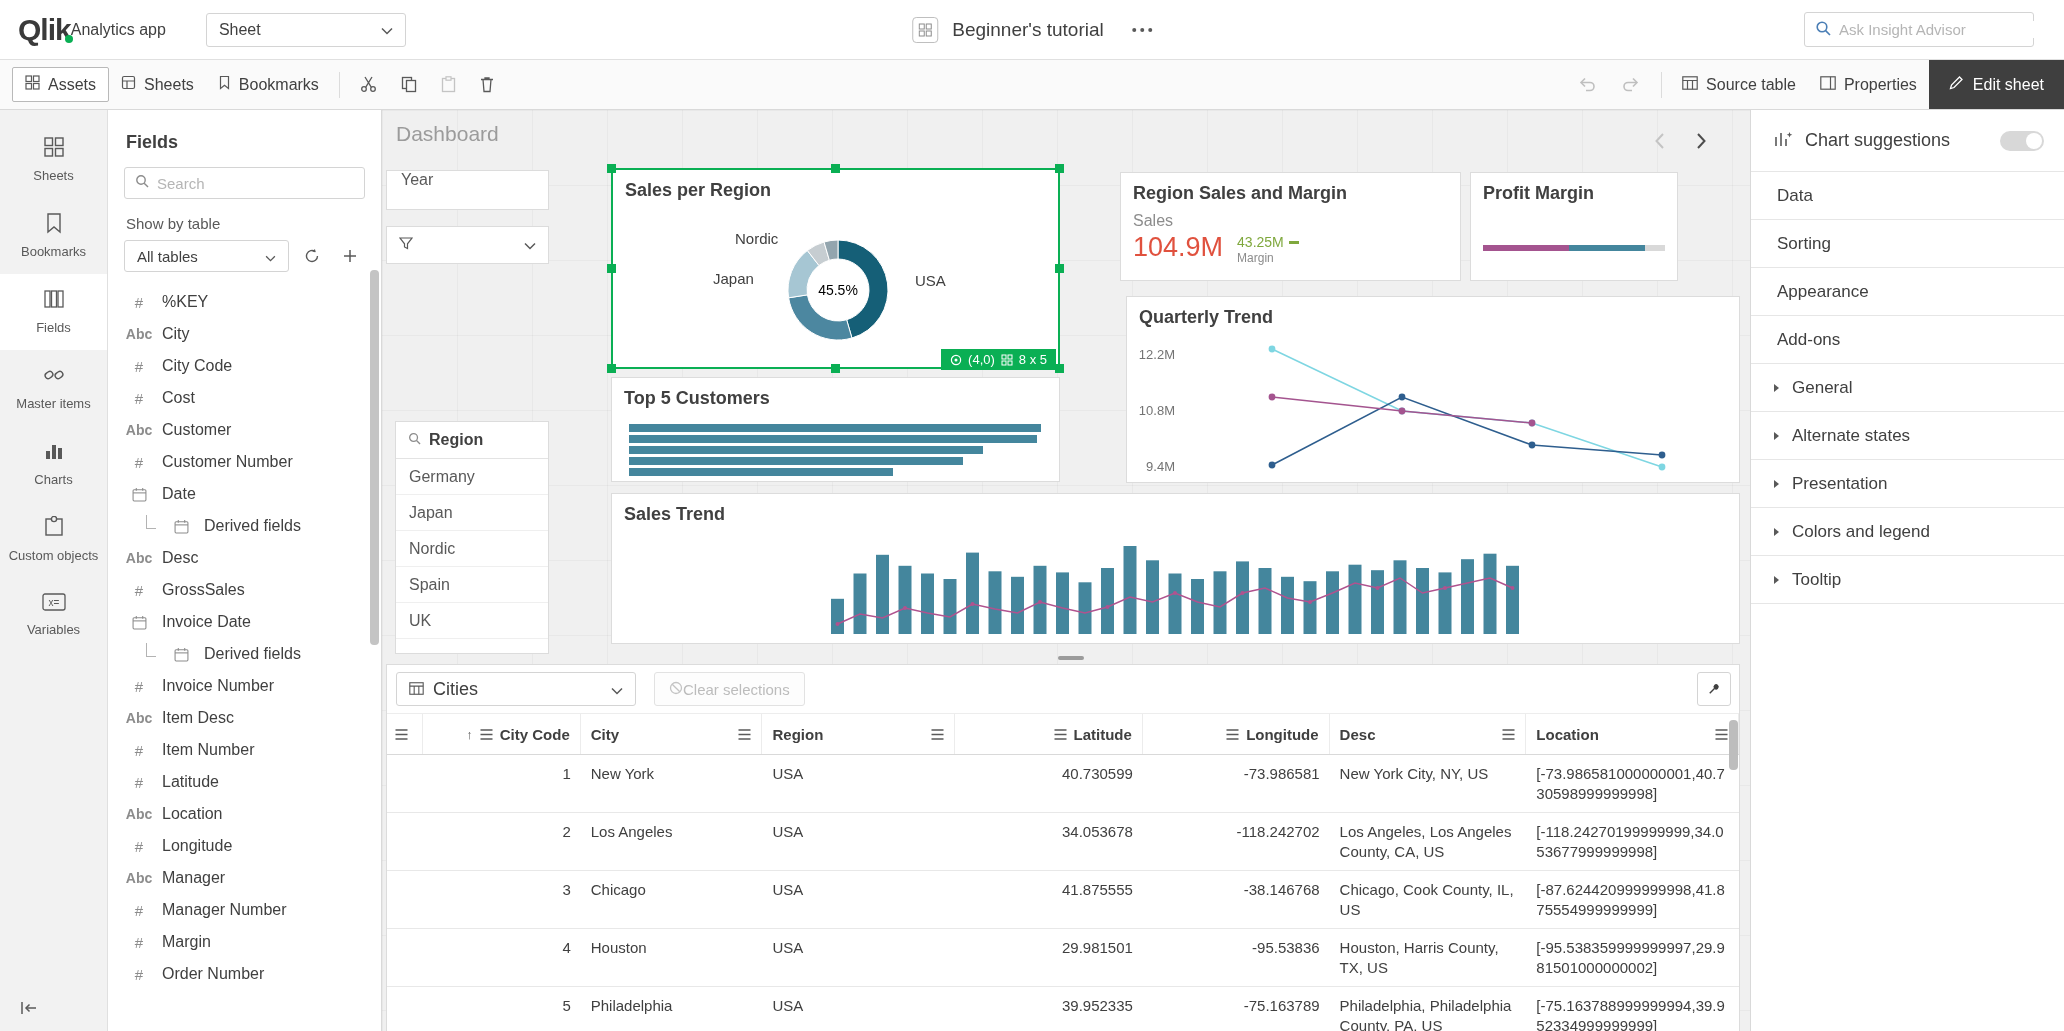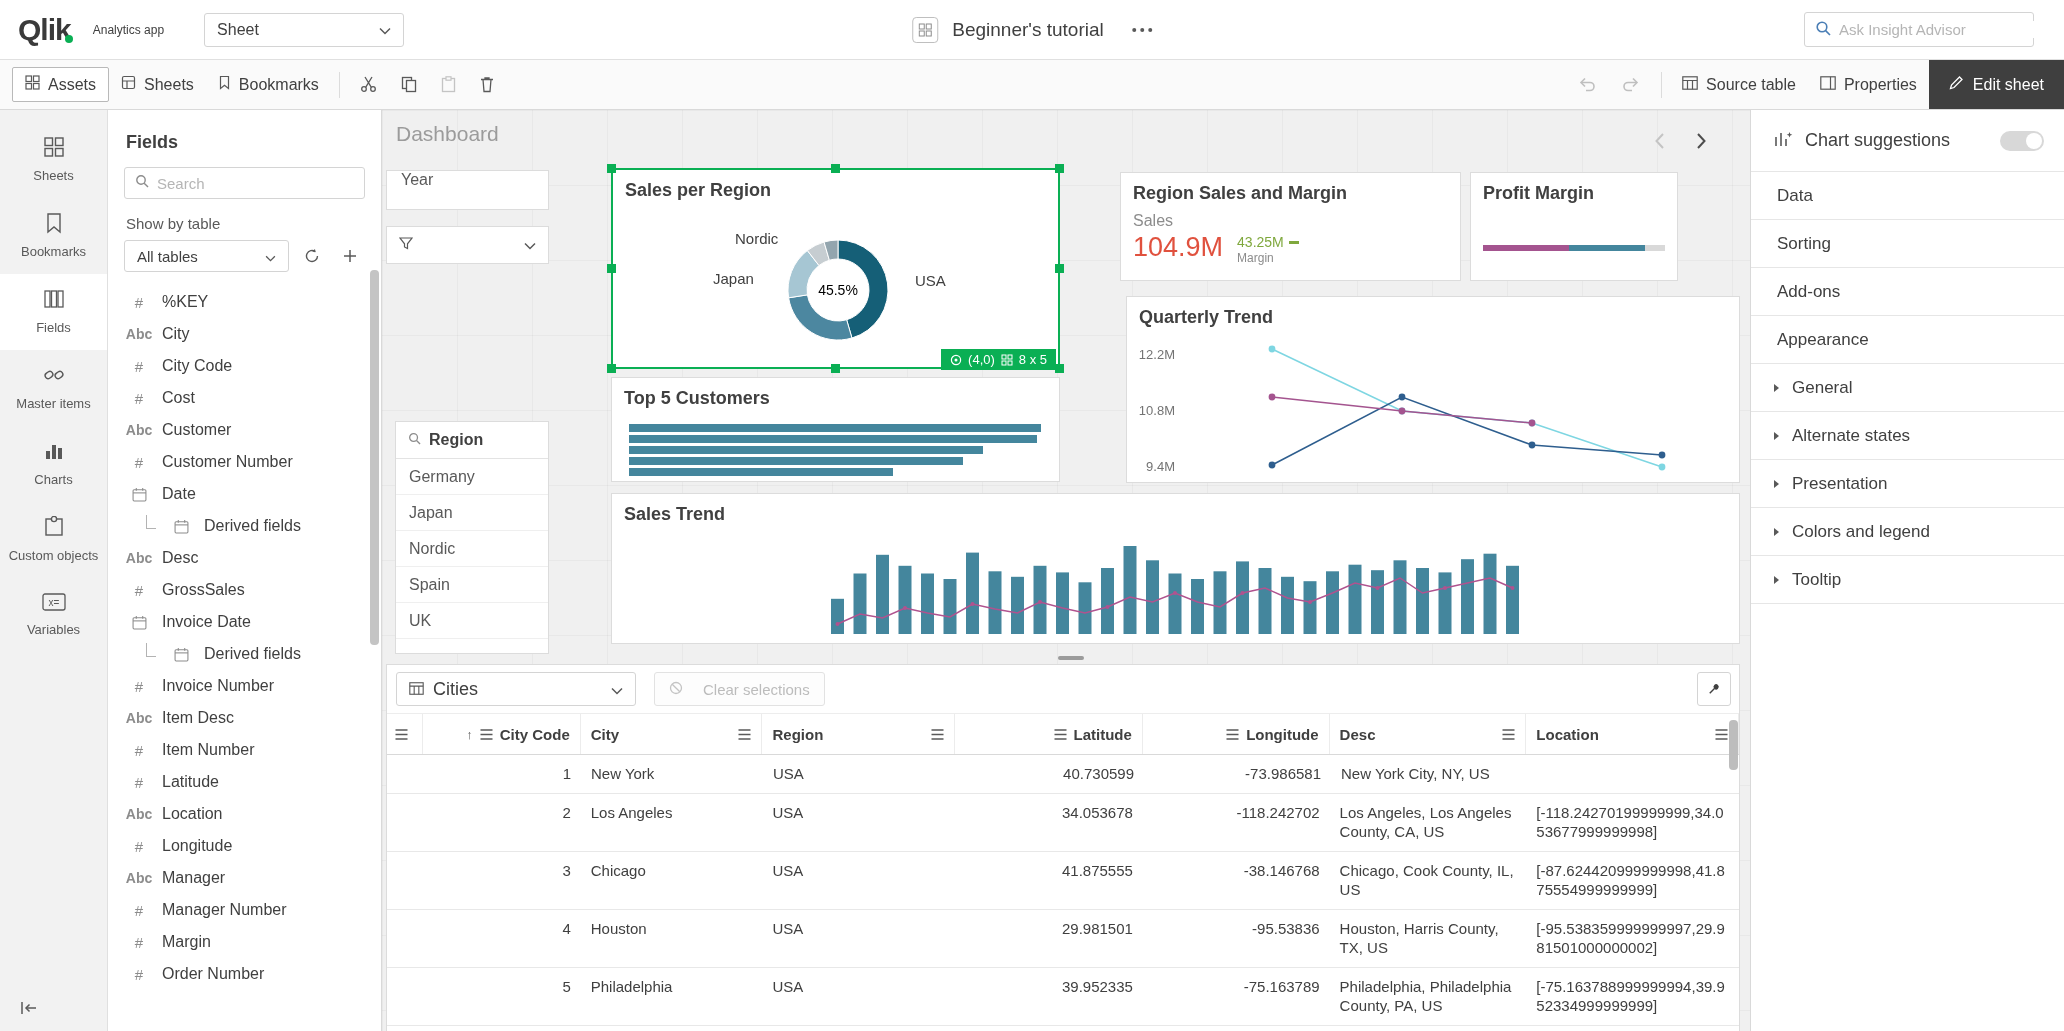--- a/index.html
+++ b/index.html
@@ -1,20 +1,20 @@
 <!DOCTYPE html>
 <html><head>
 <meta charset="utf-8">
 <style>
   *{box-sizing:border-box;margin:0;padding:0}
   html,body{width:2064px;height:1031px;overflow:hidden;font-family:"Liberation Sans",sans-serif;background:#fff;color:#404040}
   .topbar{height:60px;display:flex;align-items:center;border-bottom:1px solid #e0e0e0;position:relative;background:#fff}
   .logo{font-size:30px;font-weight:bold;color:#3a3a3a;letter-spacing:-1px;margin-left:18px;position:relative}
   .logo .dot{position:absolute;right:-2px;bottom:4px;width:8px;height:8px;border-radius:50%;background:#0aaf54}
-  .app-name{font-size:12px;margin-left:22px;color:#404040}
+  .app-name{font-size:16px;color:#404040}
   .select{display:flex;align-items:center;justify-content:space-between;border:1px solid #d4d4d4;border-radius:3px;background:#fff;height:34px;padding:0 12px;font-size:16px;color:#404040;cursor:pointer}
   .sheet-select{width:200px;margin-left:40px}
   .topbar-center{position:absolute;left:50%;top:0;height:60px;transform:translateX(-50%);display:flex;align-items:center;gap:14px}
   .doc-icon{width:26px;height:26px;border:1px solid #bfbfbf;border-radius:4px;display:flex;align-items:center;justify-content:center}
   .doc-title{font-size:19px;color:#404040}
   .more-dots{margin-left:14px;display:flex;gap:4px;cursor:pointer}
   .more-dots i{width:4px;height:4px;border-radius:50%;background:#595959;display:block}
   .search-box{margin-left:auto;margin-right:30px;width:230px;height:35px;border:1px solid #d4d4d4;border-radius:3px;display:flex;align-items:center;padding:0 10px;gap:8px}
   .search-box input{border:none;outline:none;font-size:15px;flex:1;color:#404040;font-family:"Liberation Sans",sans-serif}
   .search-box input::placeholder{color:#b5b5b5}
@@ -89,21 +89,21 @@
   .card-top5{left:229px;top:267px;width:449px;height:105px}
   .top5-bars{position:absolute;left:17px;top:46px;width:412px}
   .top5-bars i{display:block;height:8px;margin-bottom:3px;background:#44869d}
   .card-salestrend{left:229px;top:383px;width:1129px;height:151px}
   #salestrend-svg{position:absolute;inset:0}
   .grip{position:absolute;left:676px;top:546px;width:26px;height:4px;border-radius:2px;background:#9b9b9b;cursor:row-resize}
   .table-panel{left:4px;top:554px;width:1354px;height:478px;overflow:hidden}
   .tp-controls{height:48px;display:flex;align-items:center;gap:18px;padding:0 9px;position:relative}
   .cities-dd{width:240px;height:34px;font-size:18px}
   .cities-dd .lab{display:flex;align-items:center;gap:9px}
-  .clear-btn{height:34px;border:1px solid #e2e2e2;border-radius:3px;background:#fdfdfd;color:#bcbcbc;font-size:15px;display:flex;align-items:center;gap:20px;padding:0 14px}
+  .clear-btn{height:34px;border:1px solid #e2e2e2;border-radius:3px;background:#fdfdfd;color:#bcbcbc;font-size:15px;display:flex;align-items:center;gap:0;padding:0 14px}
   .pin-btn{position:absolute;right:8px;top:7px;width:34px;height:34px;border:1px solid #d4d4d4;border-radius:3px;background:#fff;display:flex;align-items:center;justify-content:center;cursor:pointer}
   .tbl-head{display:flex;height:42px;border-bottom:1px solid #d9d9d9;border-top:1px solid #ededed}
   .th{display:flex;align-items:center;gap:7px;padding:0 10px;font-size:15px;font-weight:bold;color:#404040;border-right:1px solid #ececec}
   .th.r{justify-content:flex-end}
   .th .sp{flex:1}
   .sort{color:#595959;font-size:13px}
   .tbl-row{display:flex;border-bottom:1px solid #e8e8e8;background:#fff}
   .td{padding:9px 10px;font-size:15px;color:#404040;line-height:1.3;word-break:break-word}
   .td.r{text-align:right}
   .tbl-scroll{position:absolute;right:1px;top:55px;width:9px;height:50px;border-radius:4px;background:#bdbdbd}
@@ -758,20 +758,21 @@
         </div>
       <div id="tbl-body">
           <div class="tbl-row">
             <div class="td" style="width: 36px;"></div>
             <div class="td r" style="width: 158px;">1</div>
             <div class="td" style="width: 182px;">New York</div>
             <div class="td" style="width: 193px;">USA</div>
             <div class="td r" style="width: 188px;">40.730599</div>
             <div class="td r" style="width: 187px;">-73.986581</div>
             <div class="td" style="width: 197px;">New York City, NY, US</div>
+            <div class="td" style="width: 213px;">[-73.986581000000001,40.730598999999998]</div>
           </div>
           <div class="tbl-row">
             <div class="td" style="width: 36px;"></div>
             <div class="td r" style="width: 158px;">2</div>
             <div class="td" style="width: 182px;">Los Angeles</div>
             <div class="td" style="width: 193px;">USA</div>
             <div class="td r" style="width: 188px;">34.053678</div>
             <div class="td r" style="width: 187px;">-118.242702</div>
             <div class="td" style="width: 197px;">Los Angeles, Los Angeles County, CA, US</div>
             <div class="td" style="width: 213px;">[-118.24270199999999,34.053677999999998]</div>
@@ -823,24 +824,24 @@
         </span>
     </div>
     <div id="prop-sections">
         <div class="prop-row">
           <span>Data</span>
         </div>
         <div class="prop-row">
           <span>Sorting</span>
         </div>
         <div class="prop-row">
+          <span>Appearance</span>
+        </div>
+        <div class="prop-row">
           <span>Add-ons</span>
-        </div>
-        <div class="prop-row">
-          <span>Appearance</span>
         </div>
         <div class="prop-row sub">
           <span><svg width="7" height="10" viewBox="0 0 7 10">
               <path d="M1 1l5 4-5 4z" fill="#595959"></path>
             </svg></span>
           <span>General</span>
         </div>
         <div class="prop-row sub">
           <span><svg width="7" height="10" viewBox="0 0 7 10">
               <path d="M1 1l5 4-5 4z" fill="#595959"></path>

